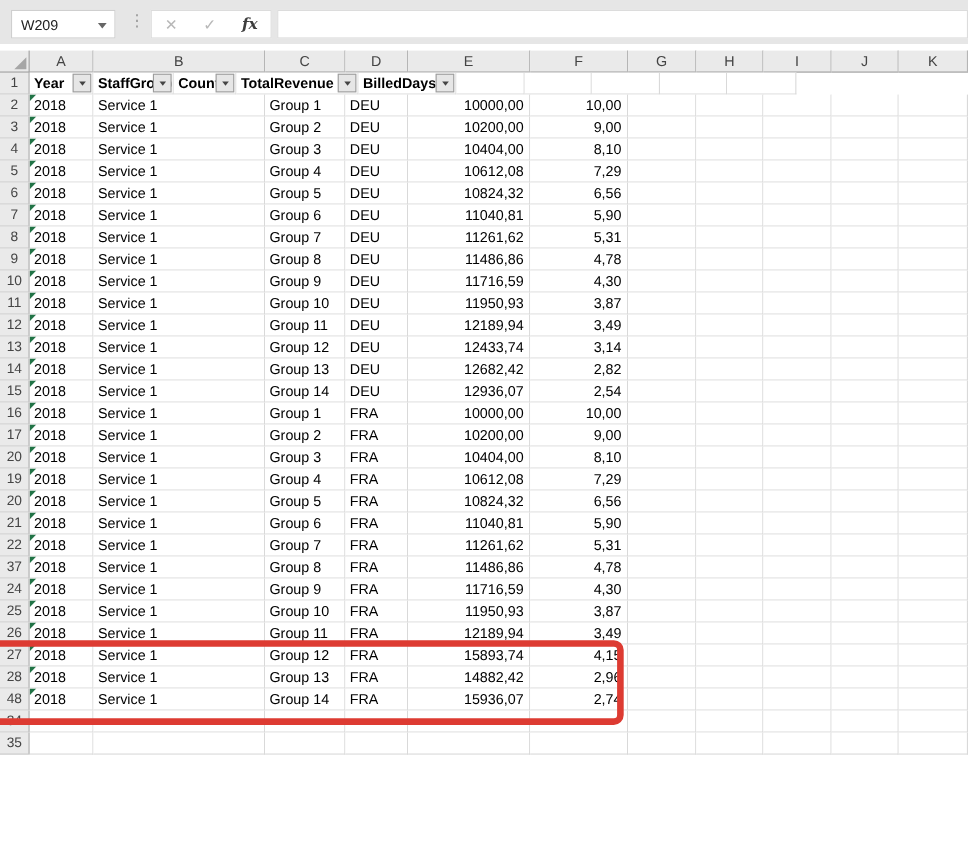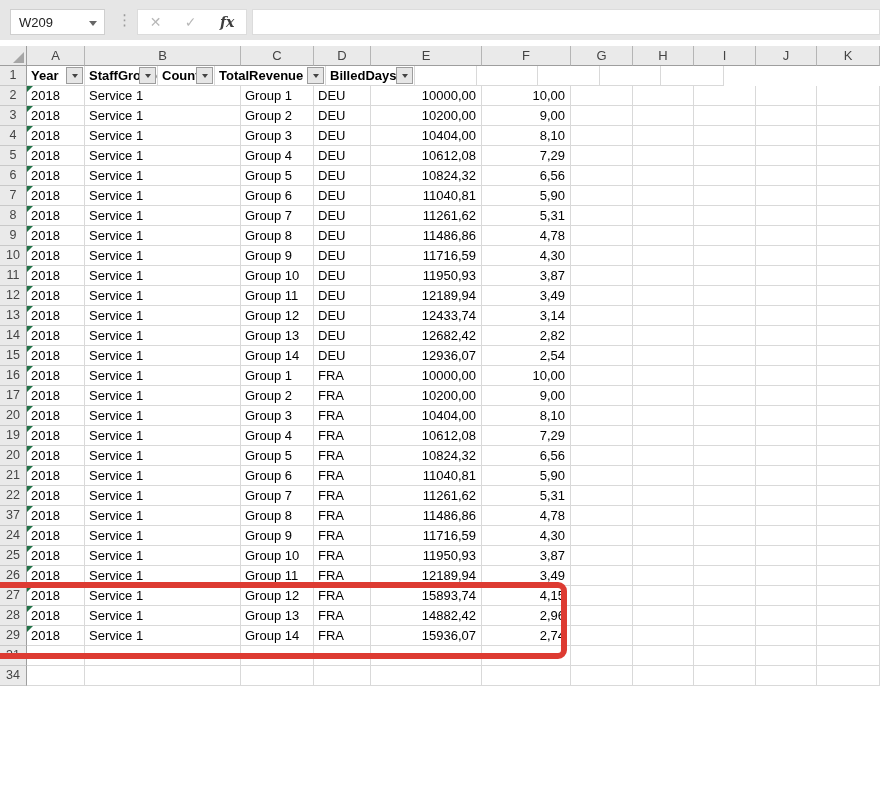--- a/index.html
+++ b/index.html
@@ -842,69 +842,69 @@
       <div class="c num" style="width: 89px;">
         <div class="val">2,96</div>
       </div>
       <div class="c" style="width: 62px;"></div>
       <div class="c" style="width: 61px;"></div>
       <div class="c" style="width: 62px;"></div>
       <div class="c" style="width: 61px;"></div>
       <div class="c" style="width: 63px;"></div>
     </div>
     <div class="grow">
-      <div class="rowhead">29</div>
+      <div class="rowhead">48</div>
       <div class="c txt" style="width: 58px;">
         <div class="gtri"></div>
         <div class="val">2018</div>
       </div>
       <div class="c txt" style="width: 156px;">
         <div class="val">Service 1</div>
       </div>
       <div class="c txt" style="width: 73px;">
         <div class="val">Group 14</div>
       </div>
       <div class="c txt" style="width: 57px;">
         <div class="val">FRA</div>
       </div>
       <div class="c num" style="width: 111px;">
         <div class="val">15936,07</div>
       </div>
       <div class="c num" style="width: 89px;">
         <div class="val">2,74</div>
       </div>
-      <div class="c" style="width: 62px;"></div>
-      <div class="c" style="width: 61px;"></div>
-      <div class="c" style="width: 62px;"></div>
-      <div class="c" style="width: 61px;"></div>
-      <div class="c" style="width: 63px;"></div>
-    </div>
-    <div class="grow">
-      <div class="rowhead">31</div>
-      <div class="c" style="width: 58px;"></div>
-      <div class="c" style="width: 156px;"></div>
-      <div class="c" style="width: 73px;"></div>
-      <div class="c" style="width: 57px;"></div>
-      <div class="c" style="width: 111px;"></div>
-      <div class="c" style="width: 89px;"></div>
       <div class="c" style="width: 62px;"></div>
       <div class="c" style="width: 61px;"></div>
       <div class="c" style="width: 62px;"></div>
       <div class="c" style="width: 61px;"></div>
       <div class="c" style="width: 63px;"></div>
     </div>
     <div class="grow">
       <div class="rowhead">34</div>
       <div class="c" style="width: 58px;"></div>
       <div class="c" style="width: 156px;"></div>
       <div class="c" style="width: 73px;"></div>
       <div class="c" style="width: 57px;"></div>
       <div class="c" style="width: 111px;"></div>
       <div class="c" style="width: 89px;"></div>
       <div class="c" style="width: 62px;"></div>
       <div class="c" style="width: 61px;"></div>
       <div class="c" style="width: 62px;"></div>
       <div class="c" style="width: 61px;"></div>
       <div class="c" style="width: 63px;"></div>
     </div>
+    <div class="grow">
+      <div class="rowhead">35</div>
+      <div class="c" style="width: 58px;"></div>
+      <div class="c" style="width: 156px;"></div>
+      <div class="c" style="width: 73px;"></div>
+      <div class="c" style="width: 57px;"></div>
+      <div class="c" style="width: 111px;"></div>
+      <div class="c" style="width: 89px;"></div>
+      <div class="c" style="width: 62px;"></div>
+      <div class="c" style="width: 61px;"></div>
+      <div class="c" style="width: 62px;"></div>
+      <div class="c" style="width: 61px;"></div>
+      <div class="c" style="width: 63px;"></div>
+    </div>
   </div>
 
 <div class="red-annotation"></div>
 
 </body></html>

